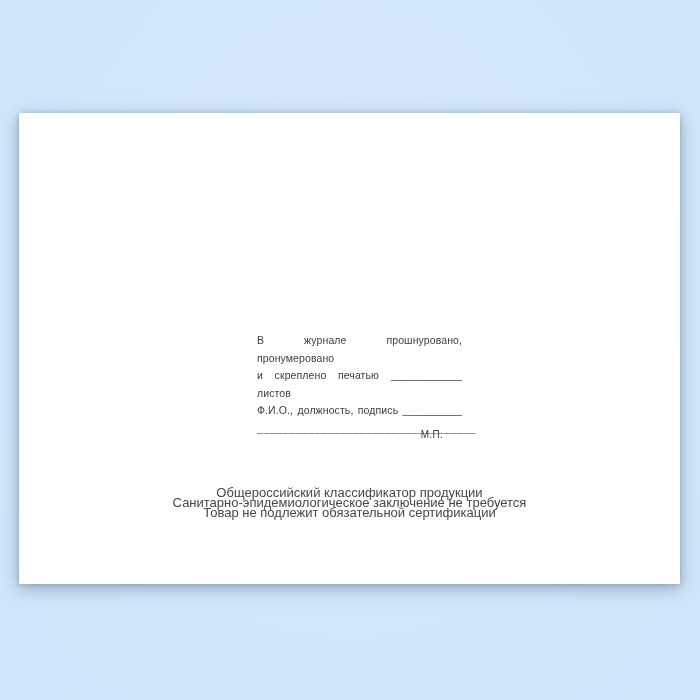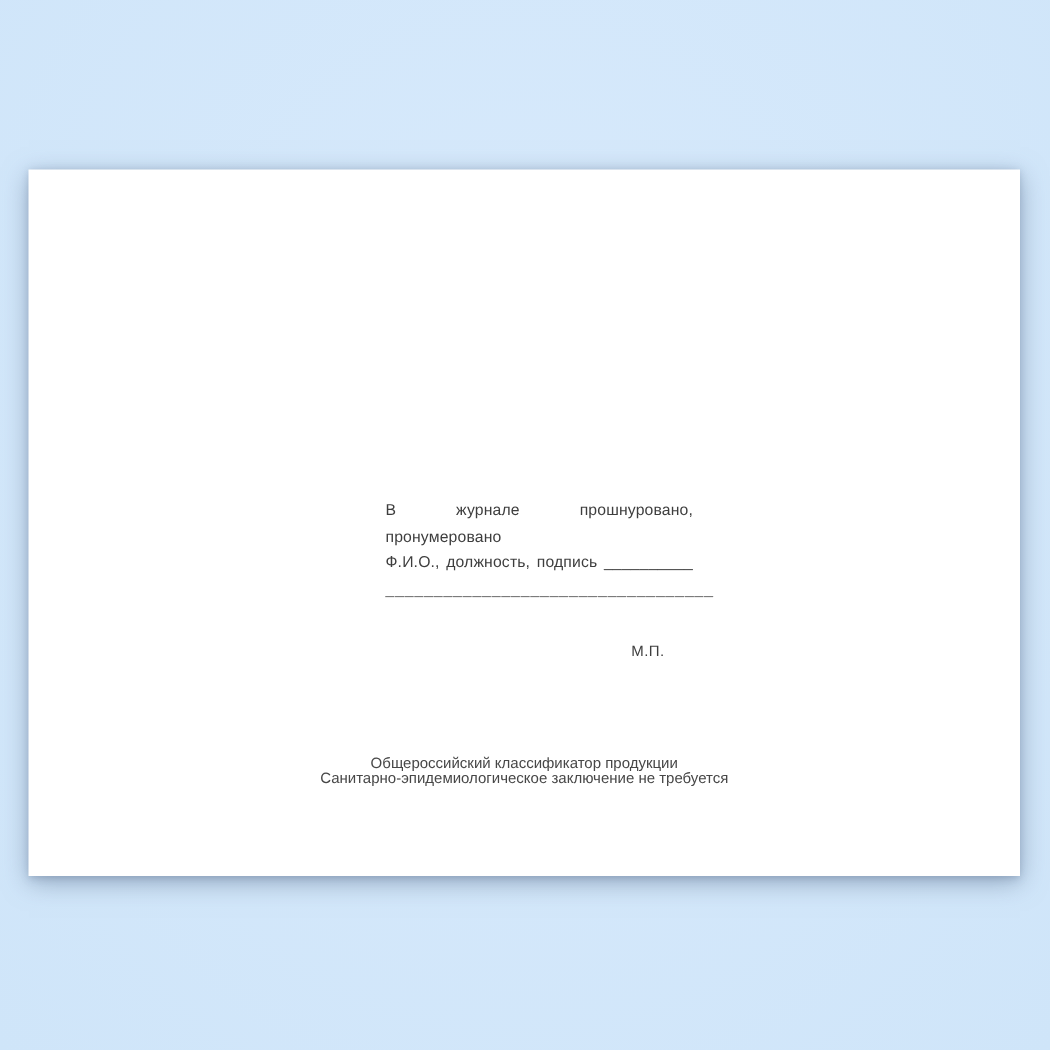--- a/index.html
+++ b/index.html
@@ -55,40 +55,42 @@
     width: 50px;
     text-align: center;
     font-size: 10px;
     color: #3e3e3e;
     letter-spacing: 0.3px;
   }
   .footer {
     position: absolute;
     left: 0;
     right: 0;
-    top: 392px;
+    top: 375px;
     text-align: center;
-    font-size: 10px;
+    font-size: 13px;
     line-height: 10px;
     color: #474747;
   }
 </style>
 </head>
 <body>
 
 <div class="scene">
   <div class="paper">
 
     <div class="binding">
       <div class="bline">В журнале прошнуровано, пронумеровано</div>
+      <div class="bline">и скреплено печатью ____________ листов</div>
       <div class="bline">Ф.И.О., должность, подпись __________</div>
       <div class="bline dashes">__________________________________</div>
     </div>
 
     <div class="stamp">М.П.</div>
 
     <div class="footer">
       <div>Общероссийский классификатор продукции</div>
       <div>Санитарно-эпидемиологическое заключение не требуется</div>
+      <div>Товар не подлежит обязательной сертификации</div>
     </div>
 
   </div>
 </div>
 
 </body></html>

